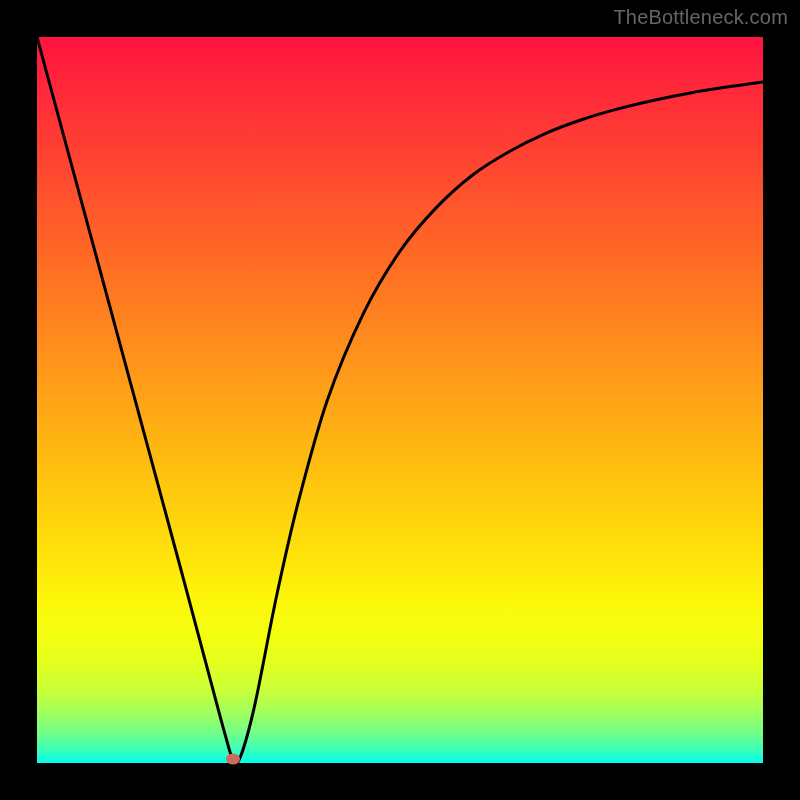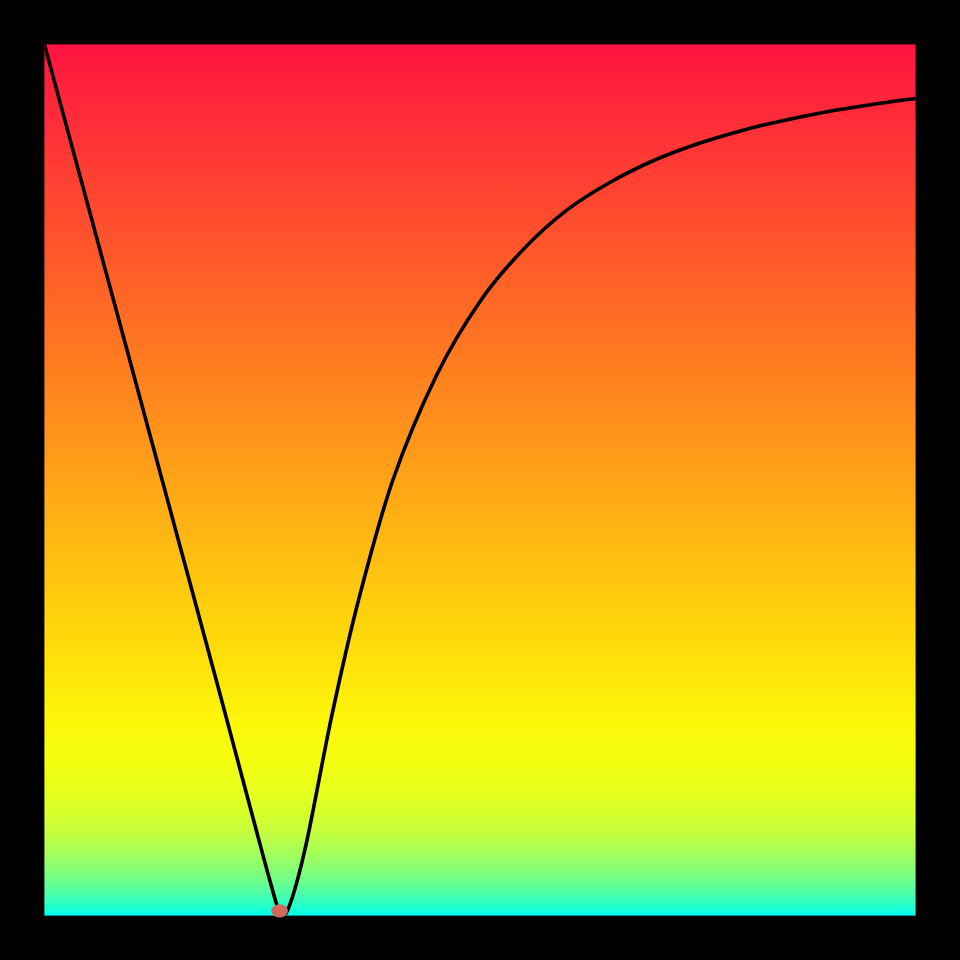--- a/index.html
+++ b/index.html
@@ -67,20 +67,21 @@
     background: #cf6a5d;
     border-radius: 50%;
     transform: translate(-50%, -50%);
   }
 </style>
 </head>
 <body>
 
 <div class="frame">
 
+  <div class="watermark">TheBottleneck.com</div>
 
   <div class="plot-area">
 
     <svg class="curve" viewBox="0 0 726 726" preserveAspectRatio="none">
       <path d="M 0 0 C 6.050000000000001 22.38500000000001, 24.200000000000003 89.54000000000005, 36.300000000000004 134.31000000000006 C 48.400000000000006 179.08000000000007, 60.50000000000001 223.85000000000002, 72.60000000000001 268.62 C 84.7 313.39, 96.79999999999998 358.16, 108.89999999999999 402.93 C 121 447.7, 134.31000000000003 496.70500000000004, 145.20000000000002 537.24 C 156.09 577.775, 166.98 619.036, 174.23999999999998 646.14 C 181.49999999999997 673.244, 185.13000000000002 687.159, 188.76000000000002 699.864 C 192.39000000000001 712.5690000000001, 193.60000000000002 718.982, 196.02 722.37 C 198.44 725.758, 199.65000000000003 729.267, 203.28000000000003 720.192 C 206.91000000000003 711.117, 211.75 694.7819999999999, 217.79999999999998 667.92 C 223.84999999999997 641.058, 232.32 592.9, 239.58 559.02 C 246.84000000000003 525.14, 252.89000000000001 497.31, 261.36 464.64 C 269.83000000000004 431.96999999999997, 279.51000000000005 394.46, 290.40000000000003 363 C 301.29 331.54, 314.6 300.685, 326.7 275.88 C 338.79999999999995 251.075, 350.9 231.715, 363 214.17000000000002 C 375.1 196.62500000000003, 387.20000000000005 183.31500000000003, 399.3 170.61 C 411.4 157.905, 423.49999999999994 147.25699999999995, 435.59999999999997 137.93999999999994 C 447.7 128.62299999999993, 459.8 121.60499999999996, 471.90000000000003 114.70799999999997 C 484.00000000000006 107.81099999999998, 496.1 101.88199999999996, 508.2 96.55799999999999 C 520.3 91.23400000000002, 532.4 86.87800000000011, 544.5 82.76400000000012 C 556.6 78.65000000000013, 568.7 75.14100000000003, 580.8000000000001 71.87400000000002 C 592.9000000000001 68.60700000000001, 605 65.82400000000003, 617.1 63.162000000000035 C 629.2 60.500000000000036, 641.3 58.08000000000004, 653.4 55.902000000000044 C 665.5 53.724000000000046, 677.5999999999999 51.90900000000005, 689.6999999999999 50.09400000000005 C 701.8 48.27900000000005, 719.95 45.85900000000006, 726 45.01200000000006" fill="none" stroke="#000" stroke-width="3" stroke-linejoin="round" stroke-linecap="round"></path>
     </svg>
 
     <div class="dot" style="left: 196.02px; top: 722.37px; background: rgb(207, 106, 93);"></div>
 
   </div>

